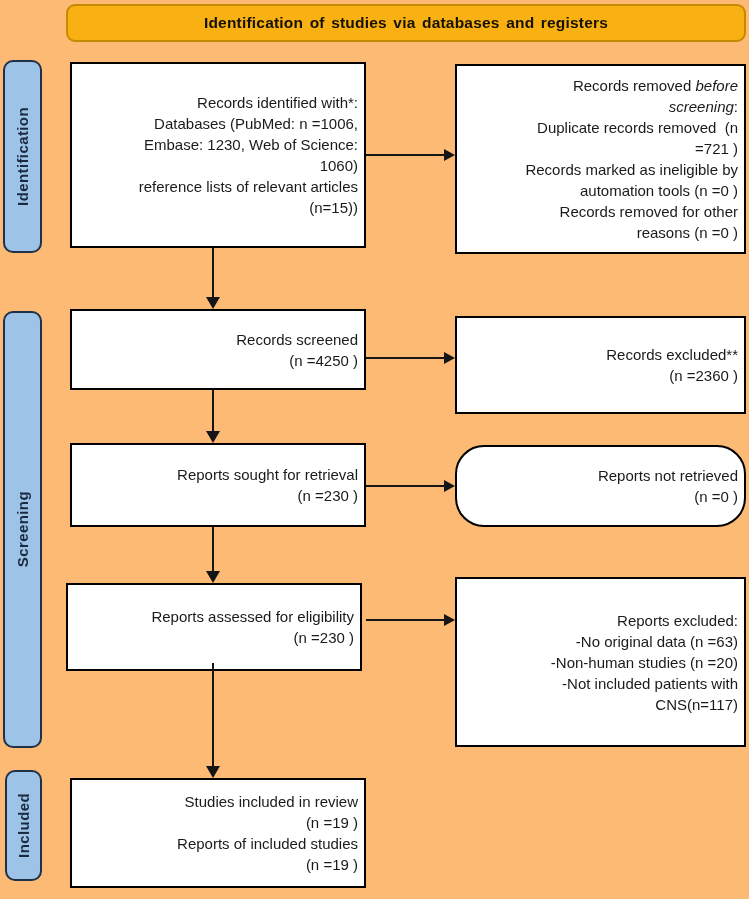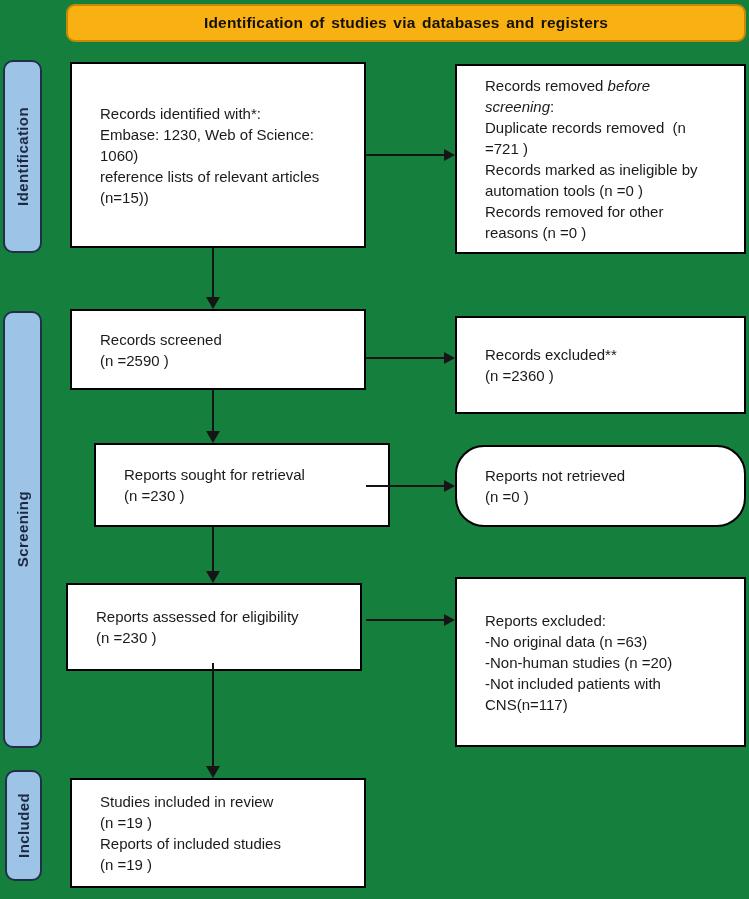--- a/index.html
+++ b/index.html
@@ -3,21 +3,21 @@
 <meta charset="utf-8">
 <style>
   :root{
     --banner-fill:#F9B013; --banner-border:#C58A00;
     --stage-fill:#9DC3E6; --stage-border:#20304a;
     --box-border:#000000; --arrow:#151515; --text:#1a1a1a;
   }
   *{box-sizing:border-box; margin:0; padding:0;}
   html,body{background:#ffffff;}
   body{font-family:"Liberation Sans", sans-serif; color:var(--text);}
-  .page{position:relative; width:749px; height:899px; background:#15803d; overflow:hidden;}
+  .page{position:relative; width:749px; height:899px; background:#fdba74; overflow:hidden;text-align:right;}
 
   .banner{
     position:absolute; left:66px; top:4px; width:680px; height:38px;
     background:var(--banner-fill); border:2px solid var(--banner-border);
     border-radius:9px; display:flex; align-items:center; justify-content:center;
     font-size:15.5px; font-weight:bold; color:#161200; letter-spacing:.2px; word-spacing:2px;
   }
 
   .stage{
     position:absolute; background:var(--stage-fill);
@@ -37,21 +37,21 @@
     display:flex; flex-direction:column; justify-content:center;
     padding-left:28px; padding-right:6px;
     font-size:15px; line-height:21px;
   }
   .box .line{white-space:pre-wrap;}
   .italic{font-style:italic;}
   .box-identified{left:70px; top:62px; width:296px; height:186px;}
   .box-removed{left:455px; top:64px; width:291px; height:190px;}
   .box-screened{left:70px; top:309px; width:296px; height:81px;}
   .box-excluded{left:455px; top:316px; width:291px; height:98px;}
-  .box-sought{left:70px; top:443px; width:296px; height:84px;margin-left:24px;}
+  .box-sought{left:70px; top:443px; width:296px; height:84px;}
   .box-not-retrieved{left:455px; top:445px; width:291px; height:82px;border-radius:29px;}
   .box-assessed{left:66px; top:583px; width:296px; height:88px;}
   .box-reports-excluded{left:455px; top:577px; width:291px; height:170px;}
   .box-included{left:70px; top:778px; width:296px; height:110px;}
 
   .harrow{position:absolute; height:12px;}
   .harrow .shaft{position:absolute; left:0; top:5px; height:2px; background:var(--arrow);}
   .harrow .head{
     position:absolute; right:0; top:0; width:0; height:0;
     border-top:6px solid transparent; border-bottom:6px solid transparent;
@@ -77,40 +77,41 @@
   </div>
   <div class="stage stage-screening">
     <span class="vlabel">Screening</span>
   </div>
   <div class="stage stage-included">
     <span class="vlabel">Included</span>
   </div>
 
   <div class="box box-identified">
     <div class="line">Records identified with*:</div>
+    <div class="line">Databases (PubMed: n =1006,</div>
     <div class="line">Embase: 1230, Web of Science:</div>
     <div class="line">1060)</div>
     <div class="line">reference lists of relevant articles</div>
     <div class="line">(n=15))</div>
   </div>
 
   <div class="box box-removed">
     <div class="line"><span>Records removed </span><span class="italic">before</span></div>
     <div class="line"><span class="italic">screening</span><span>:</span></div>
     <div class="line">Duplicate records removed  (n</div>
     <div class="line">=721 )</div>
     <div class="line">Records marked as ineligible by</div>
     <div class="line">automation tools (n =0 )</div>
     <div class="line">Records removed for other</div>
     <div class="line">reasons (n =0 )</div>
   </div>
 
   <div class="box box-screened">
     <div class="line">Records screened</div>
-    <div class="line">(n =2590 )</div>
+    <div class="line">(n =4250 )</div>
   </div>
 
   <div class="box box-excluded">
     <div class="line">Records excluded**</div>
     <div class="line">(n =2360 )</div>
   </div>
 
   <div class="box box-sought">
     <div class="line">Reports sought for retrieval</div>
     <div class="line">(n =230 )</div>

